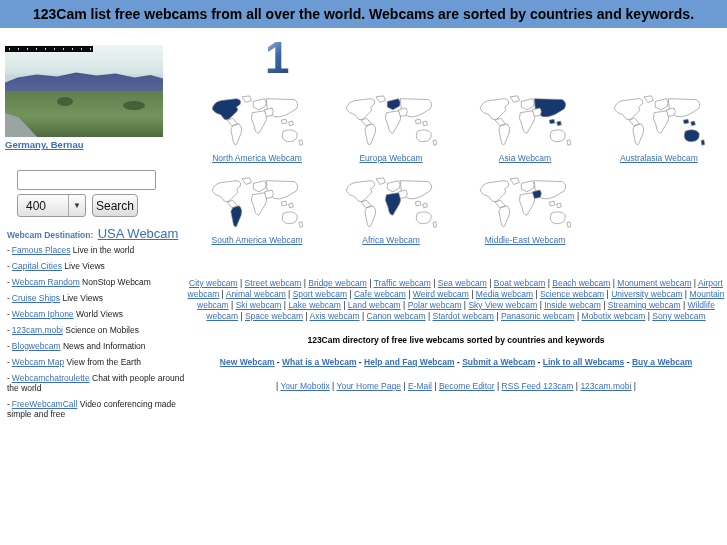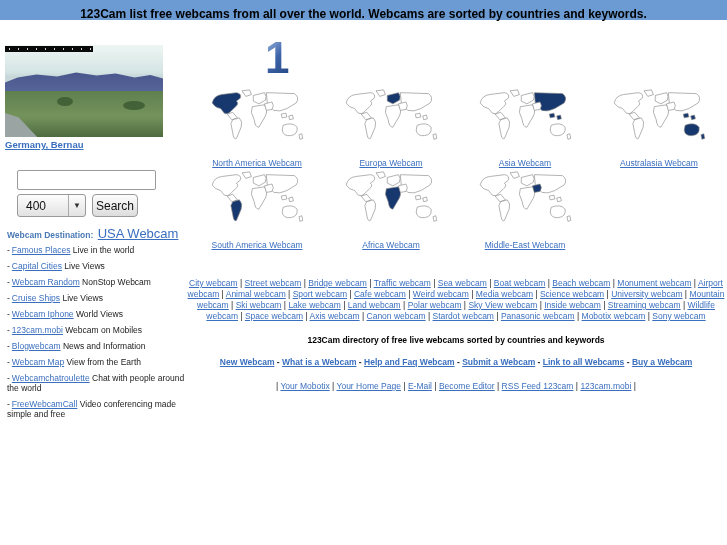--- a/index.html
+++ b/index.html
@@ -5,23 +5,23 @@
   * { margin:0; padding:0; box-sizing:border-box; }
   html,body { background:#fff; }
   body {
     width:727px; height:545px; position:relative; overflow:hidden;
     font-family:"Liberation Sans", sans-serif; color:#000;
   }
   a { color:#3a6fbf; text-decoration:underline; cursor:pointer; }
 
   
   .banner {
-    position:absolute; left:0; top:0; width:727px; height:20px;
+    position:absolute; left:0; top:0; width:727px; height:28px;
     background:#6b9bd2; text-align:center; line-height:28px;
-    font-size:12px; font-weight:bold; color:#000;
+    font-size:14px; font-weight:bold; color:#000;
   }
 
   
   .side-title { position:absolute; left:7px; top:44px; font-size:11px; color:#111; }
 
   .photo {
     position:absolute; left:5px; top:45px; width:158px; height:92px;
     background:linear-gradient(#eef6f3 0%, #d4e4e4 30%, #c8d8da 34%);
     overflow:hidden;
   }
@@ -93,21 +93,21 @@
     -webkit-background-clip:text; background-clip:text; color:transparent;
     text-shadow:none;
   }
 
   .map-grid {
     position:absolute; left:190px; top:88px; width:537px;
     display:flex; flex-wrap:wrap;
   }
   .map-cell {
     width:134px; height:80px; display:flex; flex-direction:column;
-    align-items:center; justify-content:space-between; margin-bottom:2px;
+    align-items:center; justify-content:center; margin-bottom:2px;
   }
   .map-cell svg { display:block; }
   .map-label { font-size:8.5px; margin-top:3px; }
 
   .keywords {
     position:absolute; left:185px; top:278px; width:542px;
     text-align:center; font-size:8.5px; line-height:11px; color:#222;
   }
   .tagline {
     position:absolute; left:185px; top:335px; width:542px;
@@ -157,21 +157,21 @@
   <span class="dest-label">Webcam Destination:</span>
   <a class="dest-link">USA Webcam</a>
 </div>
 
 <div class="side-links" id="side-links">
     <div class="side-item"><span class="dash">-</span><a>Famous Places</a> <span>Live in the world</span></div>
     <div class="side-item"><span class="dash">-</span><a>Capital Cities</a> <span>Live Views</span></div>
     <div class="side-item"><span class="dash">-</span><a>Webcam Random</a> <span>NonStop Webcam</span></div>
     <div class="side-item"><span class="dash">-</span><a>Cruise Ships</a> <span>Live Views</span></div>
     <div class="side-item"><span class="dash">-</span><a>Webcam Iphone</a> <span>World Views</span></div>
-    <div class="side-item"><span class="dash">-</span><a>123cam.mobi</a> <span>Webcam on Mobiles</span></div>
+    <div class="side-item"><span class="dash">-</span><a>123cam.mobi</a> <span>Science on Mobiles</span></div>
     <div class="side-item"><span class="dash">-</span><a>Blogwebcam</a> <span>News and Information</span></div>
     <div class="side-item"><span class="dash">-</span><a>Webcam Map</a> <span>View from the Earth</span></div>
     <div class="side-item"><span class="dash">-</span><a>Webcamchatroulette</a> <span>Chat with people around the world</span></div>
     <div class="side-item"><span class="dash">-</span><a>FreeWebcamCall</a> <span>Video conferencing made simple and free</span></div>
   </div>
 
 <div class="page-number">1</div>
 
 <div class="map-grid" id="map-grid">
     <div class="map-cell">

